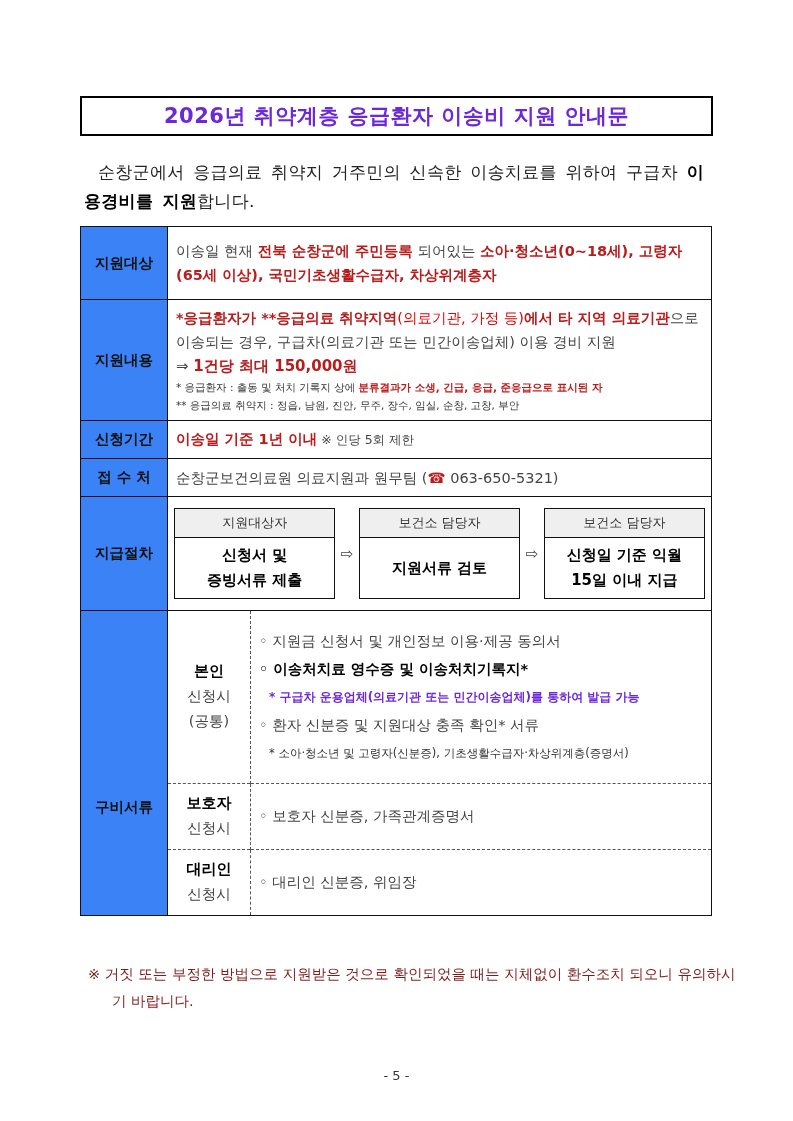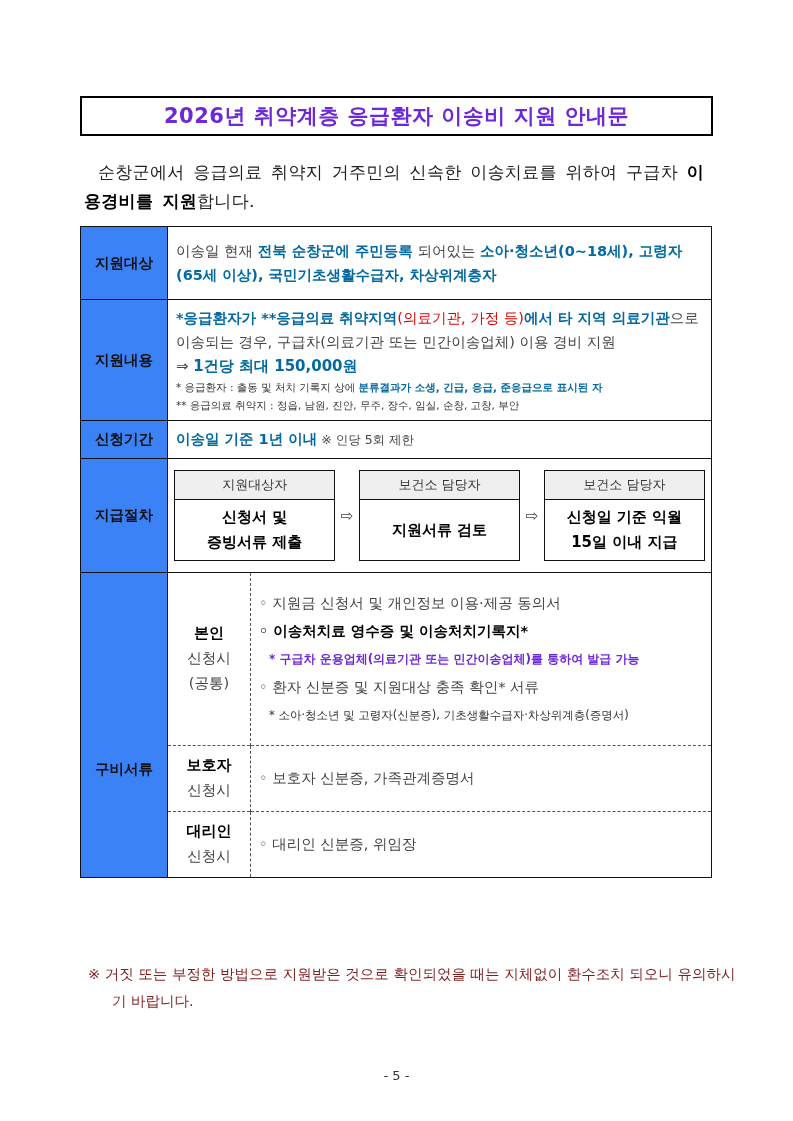--- a/index.html
+++ b/index.html
@@ -25,21 +25,21 @@
     position: absolute; left: 80px; top: 226px; width: 632px;
     border-collapse: collapse; table-layout: fixed;
   }
   table.main > tbody > tr > td { border: 1.5px solid #111; padding: 0; vertical-align: middle; }
   td.label {
     width: 86px; background: #3b82f6; text-align: center;
     font-size: 14.5px; font-weight: bold; color: #111;
     border-right: 1px dashed #888 !important;
   }
   td.content { padding: 6px 8px !important; font-size: 14.5px; line-height: 24px; color: #444; }
-  td.content b { color: #0369a1; }
+  td.content b { color: #b91c1c; }
   .red { color: #e00000; font-weight: normal; }
   .note { font-size: 10.5px; line-height: 18px; color: #333; }
   .note b { color: #000; }
   .big { font-size: 15px; }
 
   .flow { display: flex; align-items: center; justify-content: space-between; padding: 4px 6px; }
   .fbox { width: 164px; border: 1.5px solid #111; box-sizing: border-box; }
   .fhead { background: #efefef; border-bottom: 1.5px solid #111; height: 28px;
            display: flex; align-items: center; justify-content: center; font-size: 13px; color: #333; }
   .fbody { height: 60px; display: flex; align-items: center; justify-content: center;
@@ -88,20 +88,26 @@
         <div><b>*응급환자가 **응급의료 취약지역</b><span class="red">(의료기관, 가정 등)</span><b>에서 타 지역 의료기관</b><span>으로 이송되는 경우, 구급차(의료기관 또는 민간이송업체) 이용 경비 지원</span></div>
         <div class="big"><span>⇒ </span><b>1건당 최대 150,000원</b></div>
         <div class="note"><span>* 응급환자 : 출동 및 처치 기록지 상에 </span><b>분류결과가 소생, 긴급, 응급, 준응급으로 표시된 자</b></div>
         <div class="note">** 응급의료 취약지 : 정읍, 남원, 진안, 무주, 장수, 임실, 순창, 고창, 부안</div>
       </td>
     </tr>
     <tr style="height:38px">
       <td class="label">신청기간</td>
       <td class="content">
         <b>이송일 기준 1년 이내</b><span style="font-size:12.5px"> ※ 인당 5회 제한</span>
+      </td>
+    </tr>
+    <tr style="height:38px">
+      <td class="label">접 수 처</td>
+      <td class="content">
+        <span>순창군보건의료원 의료지원과 원무팀 (</span><b>☎</b><span> 063-650-5321)</span>
       </td>
     </tr>
     <tr style="height:114px">
       <td class="label">지급절차</td>
       <td>
         <div class="flow">
           <div class="fbox">
             <div class="fhead">지원대상자</div>
             <div class="fbody">
                 <div>

